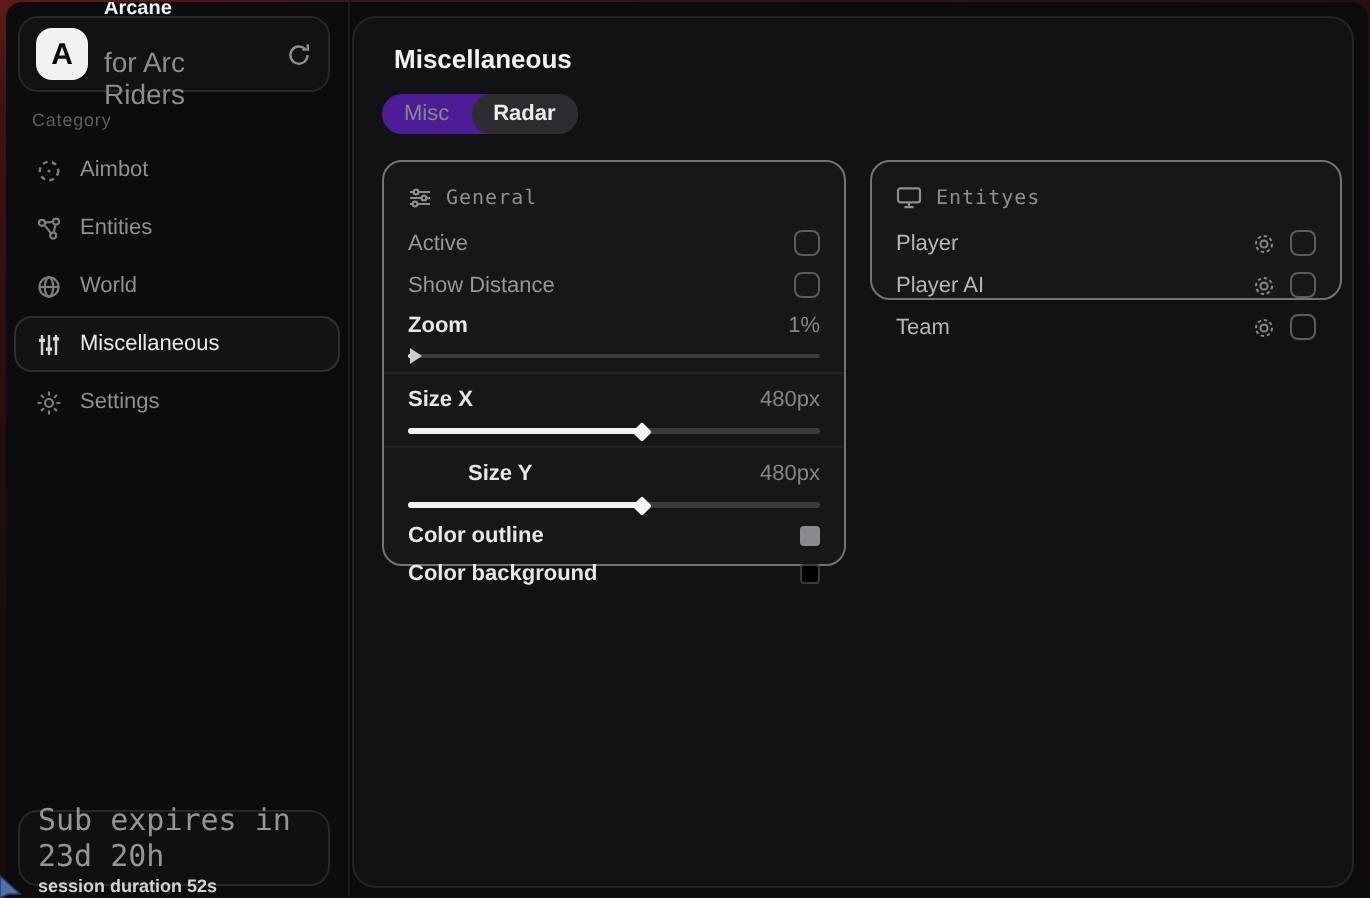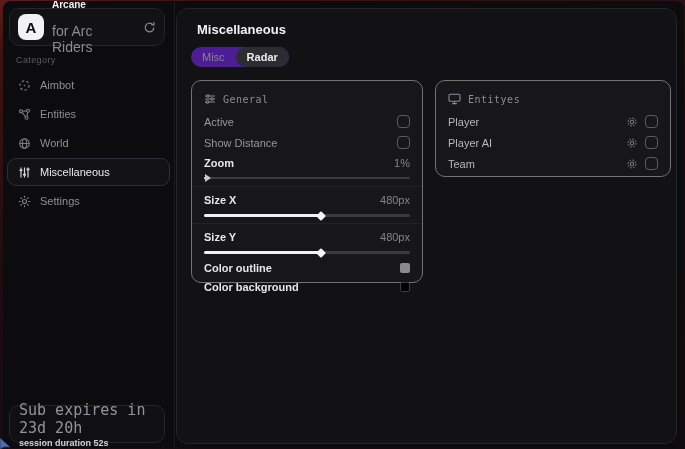--- a/index.html
+++ b/index.html
@@ -55,21 +55,21 @@
   .tabs { position:absolute; left:14px; top:38px; display:flex; background:#4c1d95; border-radius:12px; }
   .tab {
     padding:4px 11px; font-size:11px; border-radius:12px; color:#87878d;
   }
   .tab.active { background:#2c2c31; color:#ededf0; font-weight:bold; }
   .panel {
     position:absolute; background:#17171a; border:1px solid #737373; border-radius:10px;
     padding:9px 12px 10px 12px;
   }
   .panel-general { left:14px; top:71px; width:232px; height:203px; }
-  .panel-entities { left:258px; top:71px; width:236px; height:97px; }
+  .panel-entities { left:258px; top:71px; width:236px; height:70px; }
   .panel-header {
     display:flex; align-items:center; gap:7px; height:18px; margin-bottom:3px;
     color:#8d8d92;
   }
   .panel-header .ph-label { font-family:"DejaVu Sans Mono", monospace; font-size:10px; letter-spacing:.5px; }
   .row { display:flex; align-items:center; justify-content:space-between; height:21px; }
   .row .lbl-dim { font-size:11px; color:#96969b; }
   .row .lbl-bold { font-size:11px; font-weight:bold; color:#e8e8eb; }
   .row .lbl-entity { font-size:11px; color:#b7b7bb; }
   .row .val { font-size:11px; color:#84848a; }
@@ -233,21 +233,21 @@
       </div>
       <div class="slider">
         <div class="track" style="height:3px;">
             <div class="fill" style="width: 57%;"></div>
           </div>
         <div class="thumb-diamond" style="top: 6.5px; left: 57%;"></div>
       </div>
 
       <div class="divider"></div>
 
-      <div class="row" style="height:19px;">
+      <div class="row" style="height:19px;margin-left:30px;">
         <span class="lbl-bold">Size Y</span>
         <span class="val">480px</span>
       </div>
       <div class="slider">
         <div class="track" style="height:3px;">
             <div class="fill" style="width: 57%;"></div>
           </div>
         <div class="thumb-diamond" style="top: 6.5px; left: 57%;"></div>
       </div>
 

